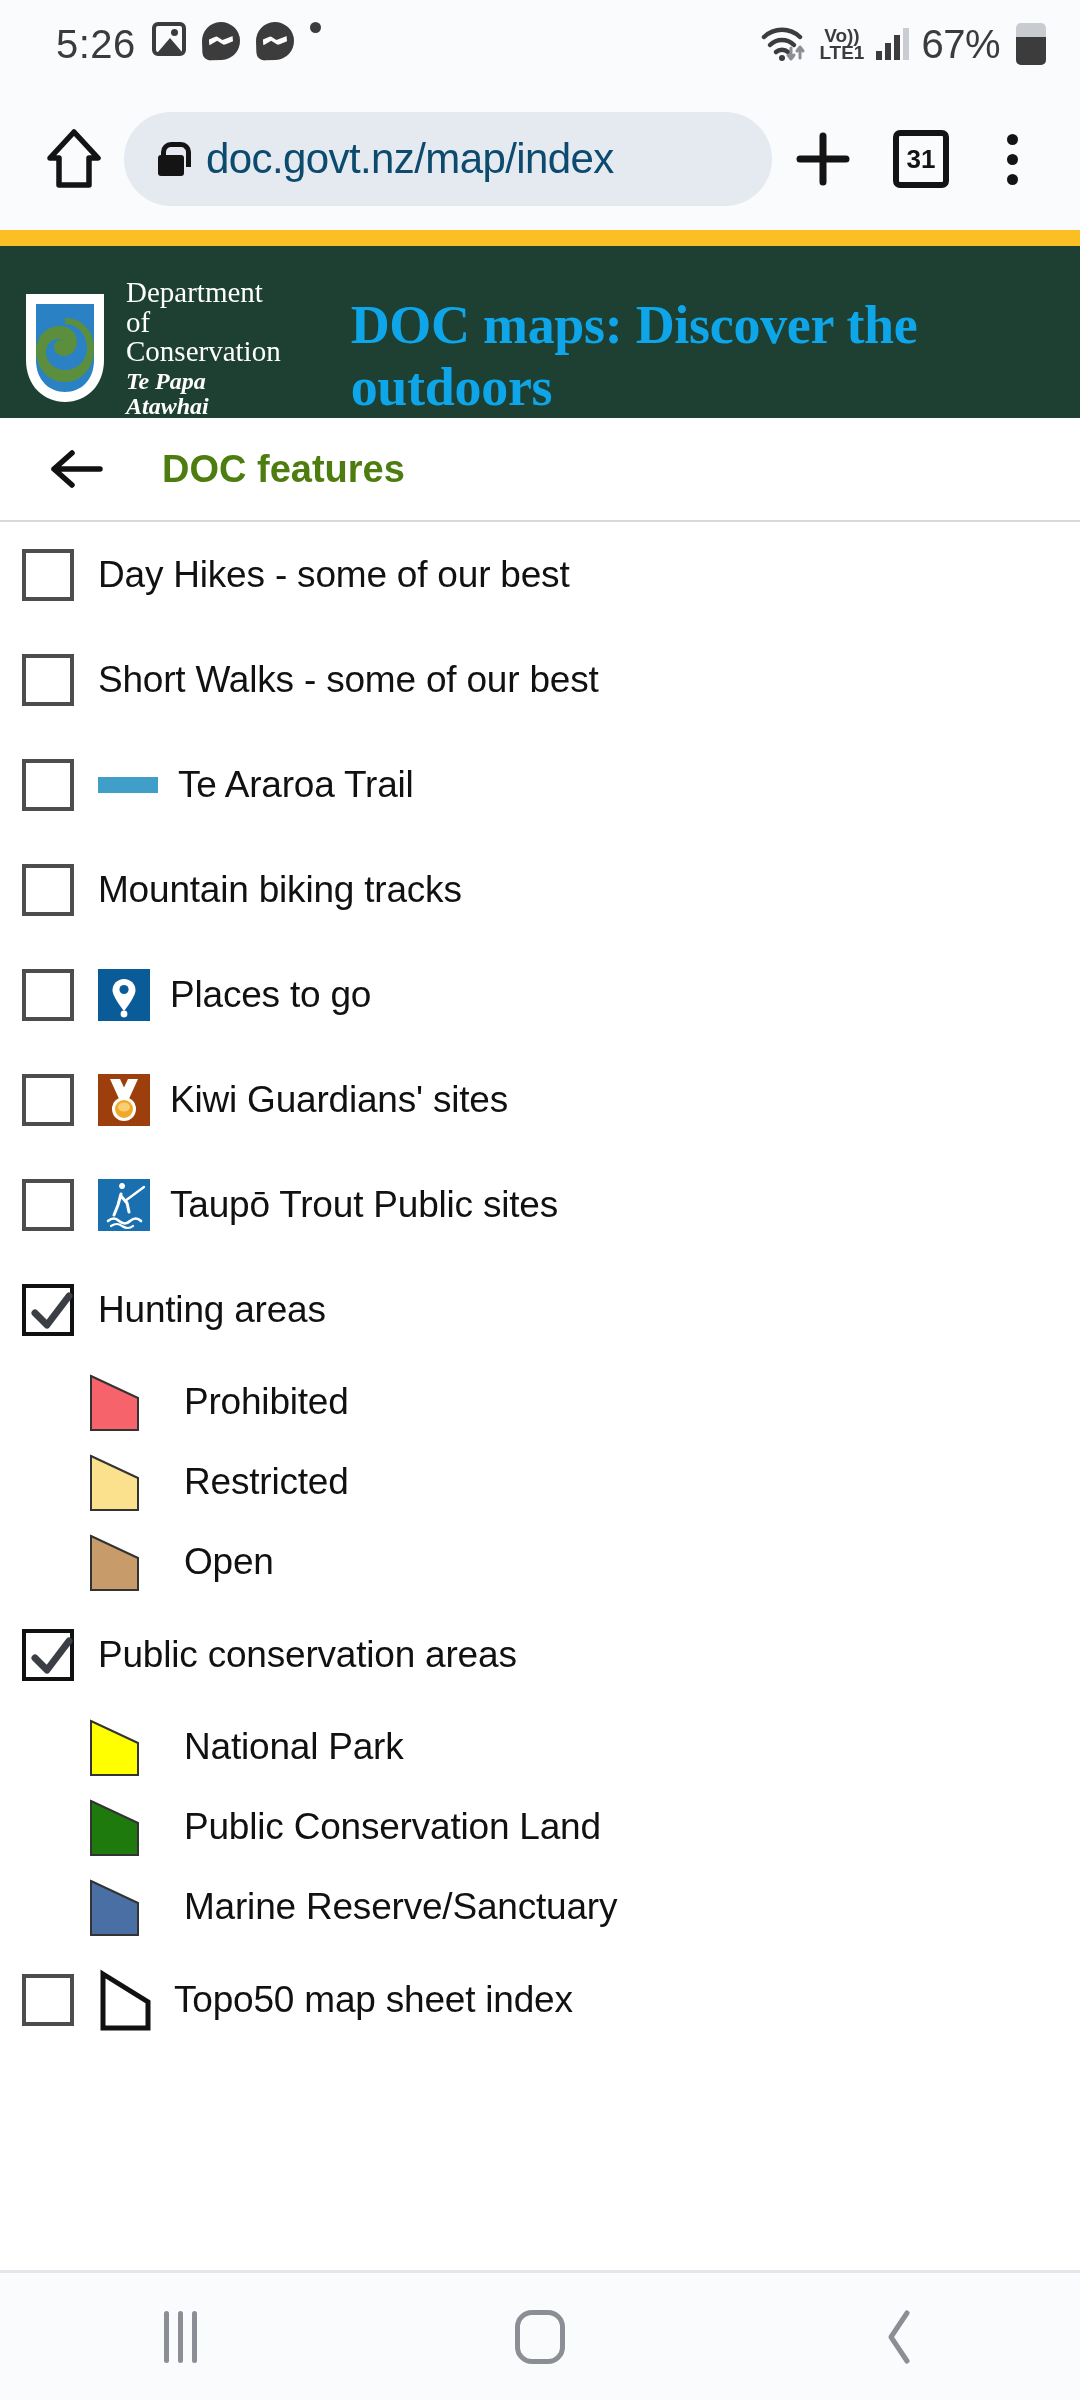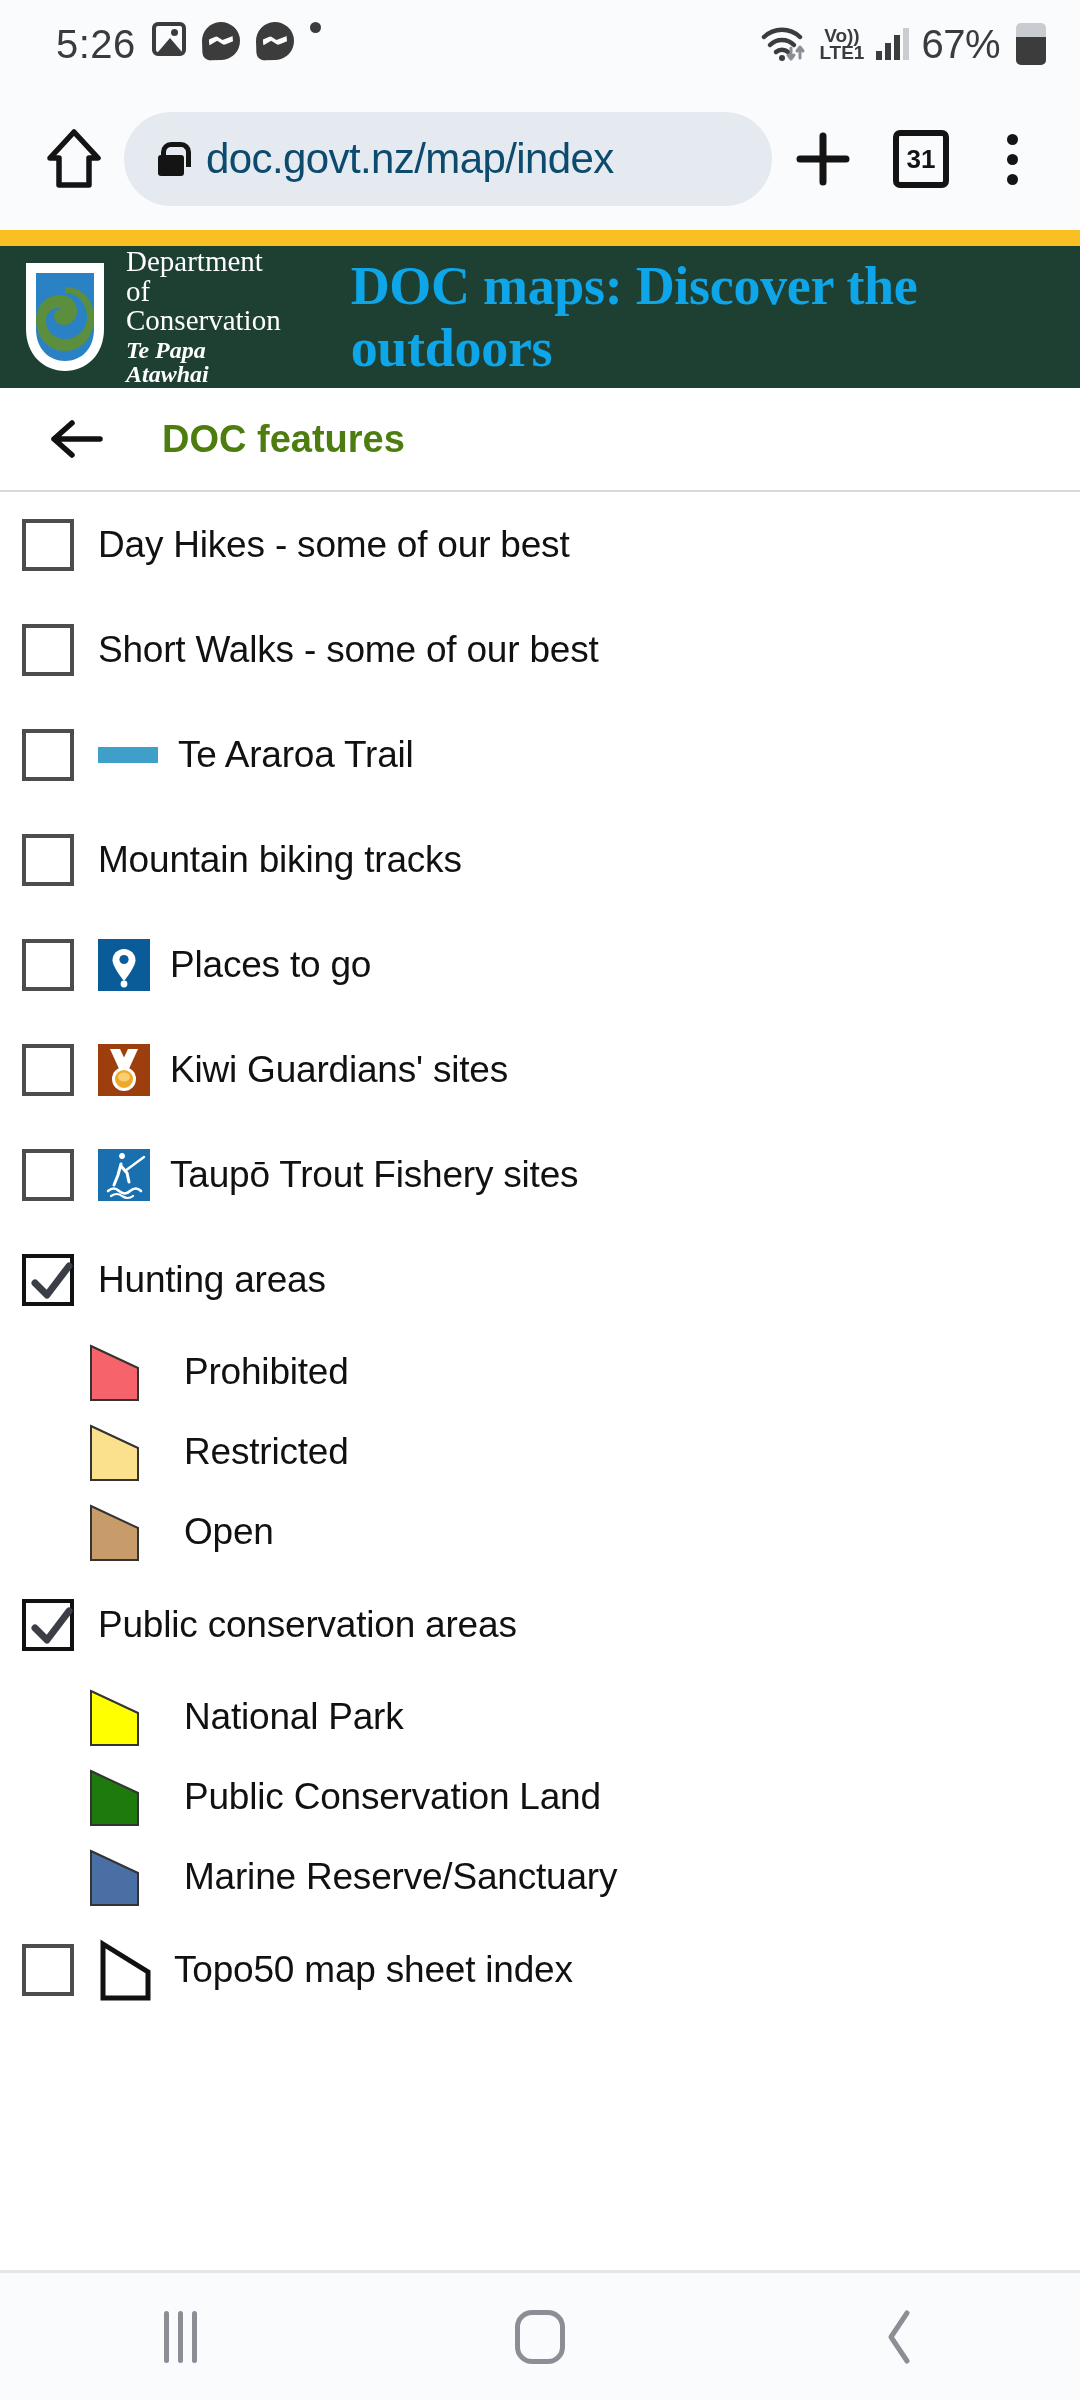--- a/index.html
+++ b/index.html
@@ -98,22 +98,22 @@
     width:56px;height:58px;border:6px solid #141414;border-radius:7px;
     display:flex;align-items:center;justify-content:center;
     font-size:26px;font-weight:bold;color:#141414;
   }
   .menu-btn{ width:80px;height:94px;display:flex;flex-direction:column;align-items:center;justify-content:center;gap:9px;flex:none; }
   .menu-btn span{ width:11px;height:11px;border-radius:50%;background:#141414;display:block; }
 
   
   .gold-bar{ height:16px; background:#f9bf23; width:100%; }
   .doc-header{
-    height:142px; background:#1d4033; width:100%;
-    display:flex; align-items:center; padding:0 22px;
+    height:172px; background:#1d4033; width:100%;
+    display:flex; align-items:flex-end; padding:0 22px;
   }
   .logo-wrap{ display:flex; align-items:center; gap:18px; }
   .shield{ width:86px; height:116px; flex:none; }
   .logo-text{
     font-family:"Liberation Serif", serif;
     color:#ffffff; line-height:1.02;
   }
   .logo-l1{ font-size:29px; }
   .logo-l2{ font-size:29px; }
   .logo-l3{ font-size:24px; font-style:italic; font-weight:bold; margin-top:2px; }
@@ -307,21 +307,21 @@
   <div class="row">
     <div class="cb"></div>
     <svg class="icon-sq" viewBox="0 0 52 52">
       <rect width="52" height="52" fill="#1a6faf"></rect>
       <path d="M24 10 a3 3 0 1 1 .1 0" fill="#ffffff"></path>
       <path d="M23 15 L20 26 L16 36 M23 17 L29 24 L31 33" stroke="#ffffff" stroke-width="3" fill="none" stroke-linecap="round"></path>
       <path d="M27 22 L46 8" stroke="#ffffff" stroke-width="2.4" stroke-linecap="round"></path>
       <path d="M10 42 q6 -5 11 0 q6 5 11 0 q6 -5 11 0" stroke="#ffffff" stroke-width="2.6" fill="none" stroke-linecap="round"></path>
       <path d="M13 47 q6 -4 11 0 q6 4 11 0" stroke="#ffffff" stroke-width="2.2" fill="none" stroke-linecap="round"></path>
     </svg>
-    <div class="label tight">Taupō Trout Fishery sites</div>
+    <div class="label tight">Taupō Trout Public sites</div>
   </div>
 
   <div class="row">
     <div class="cb checked">
       <svg width="44" height="46" viewBox="0 0 44 46">
         <path d="M5 23 L17 35 L39 6" stroke="#3b3f45" stroke-width="7" fill="none" stroke-linecap="round" stroke-linejoin="round"></path>
       </svg>
     </div>
     <div class="label">Hunting areas</div>
   </div>

